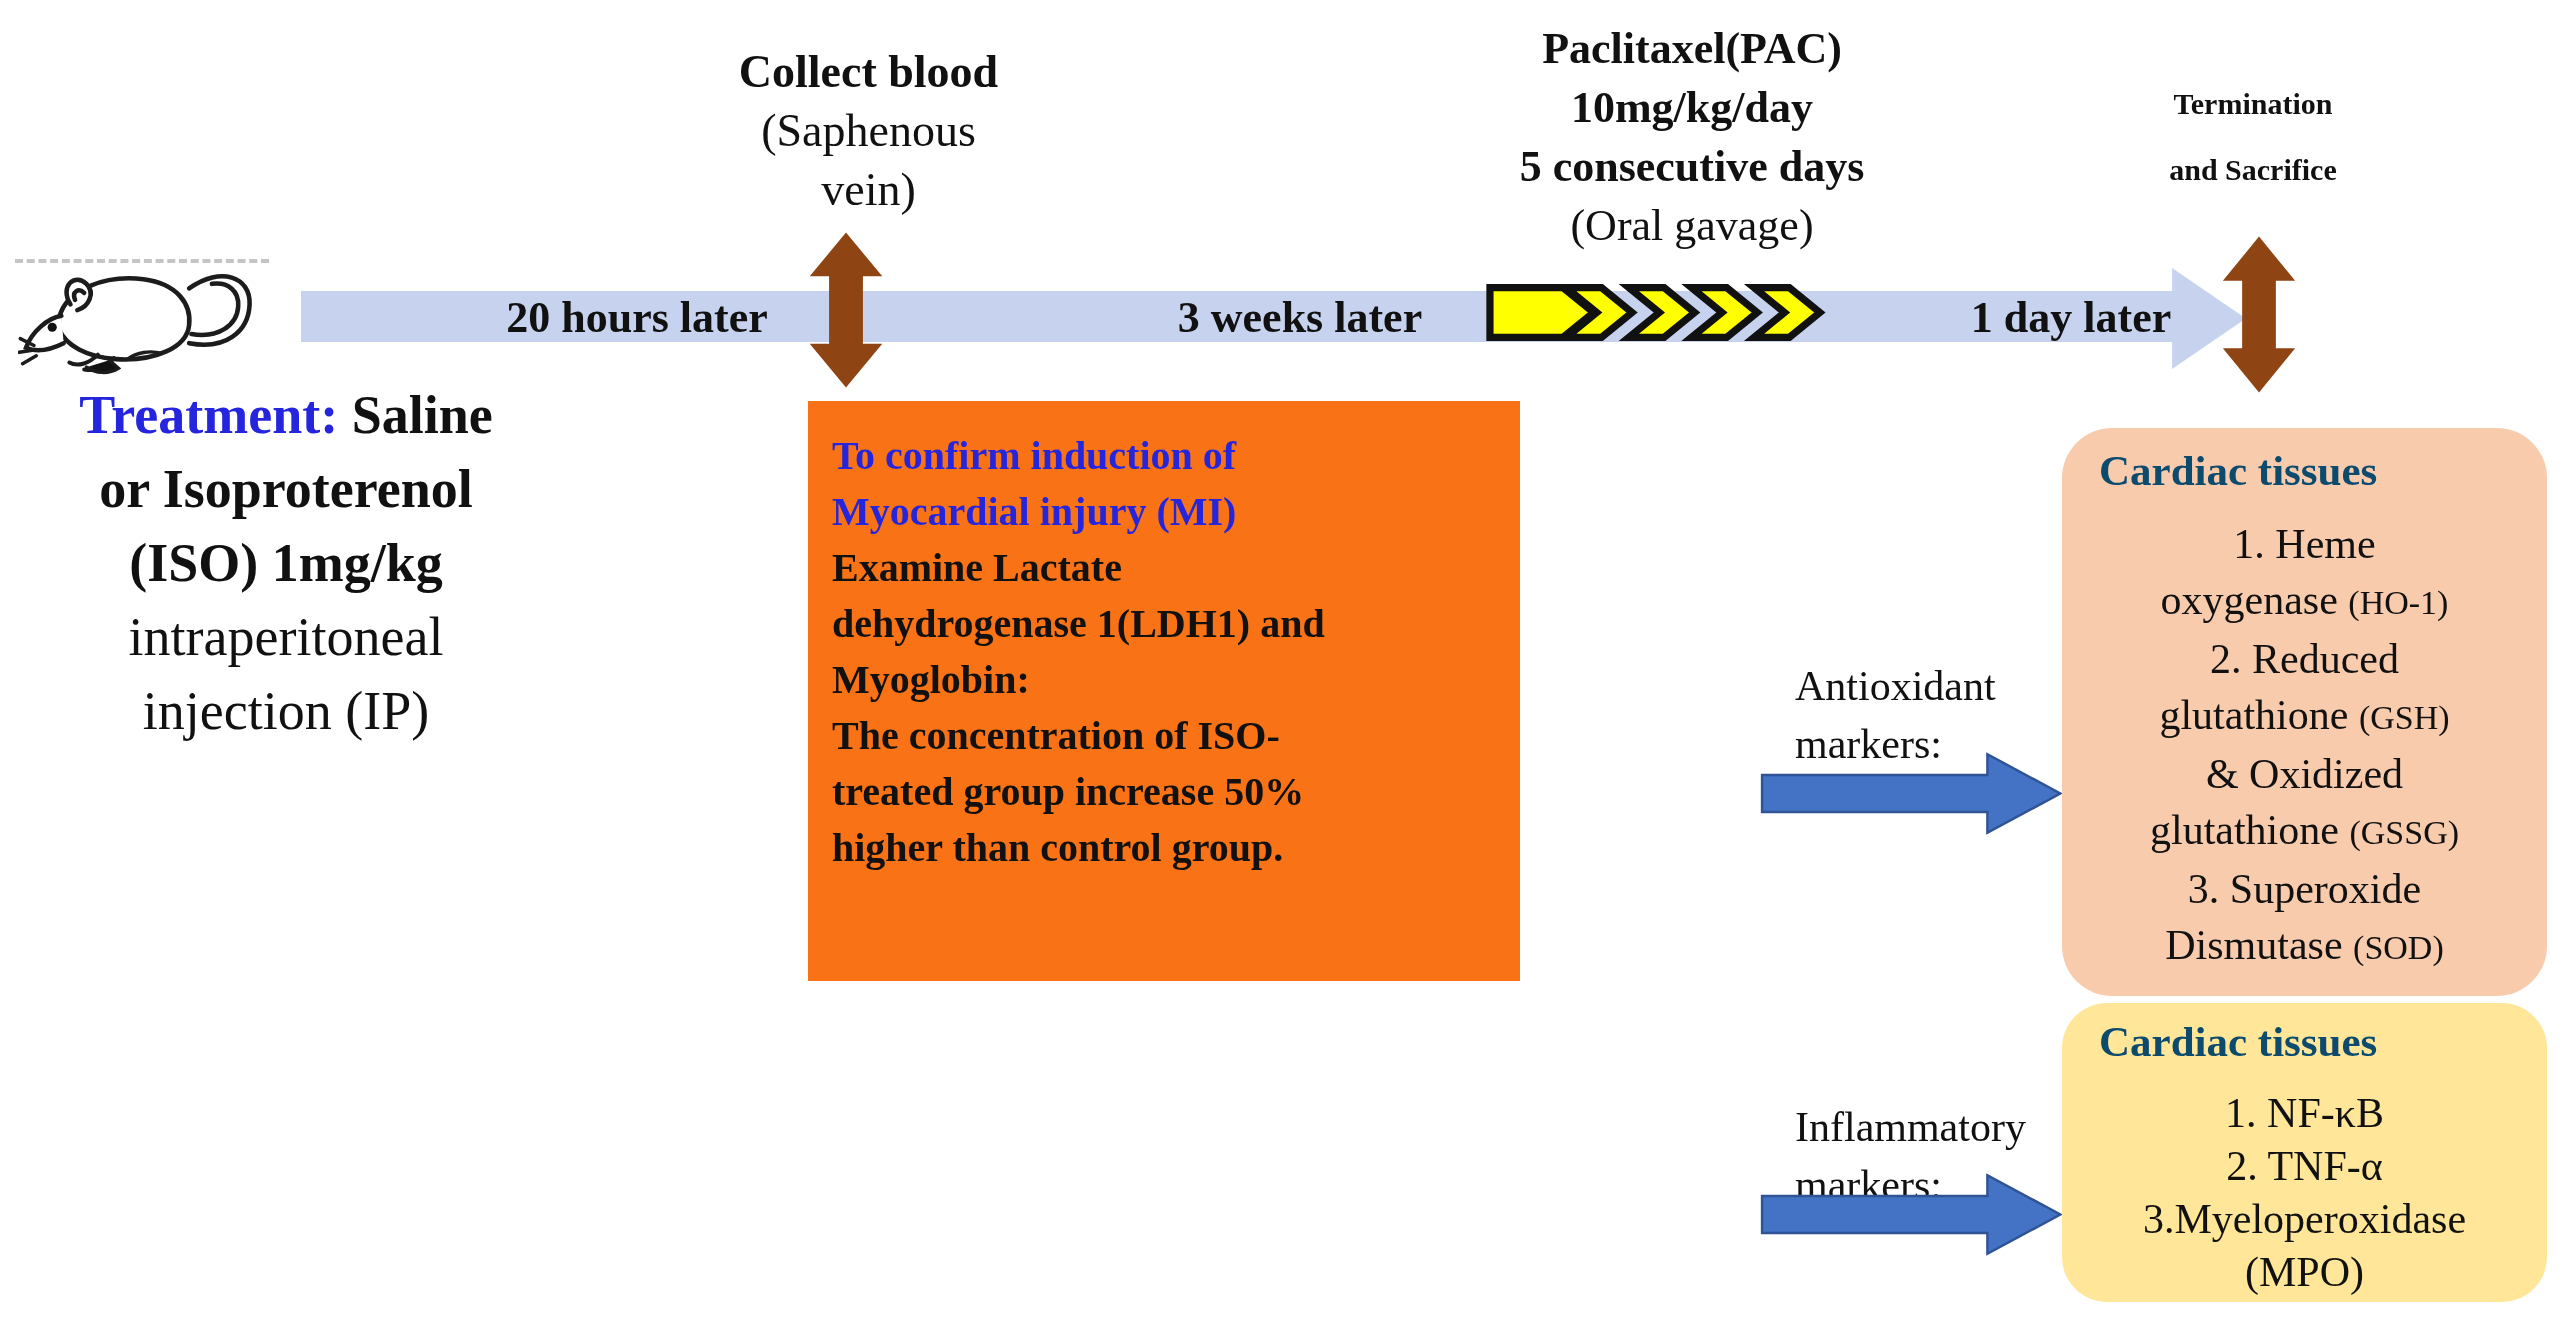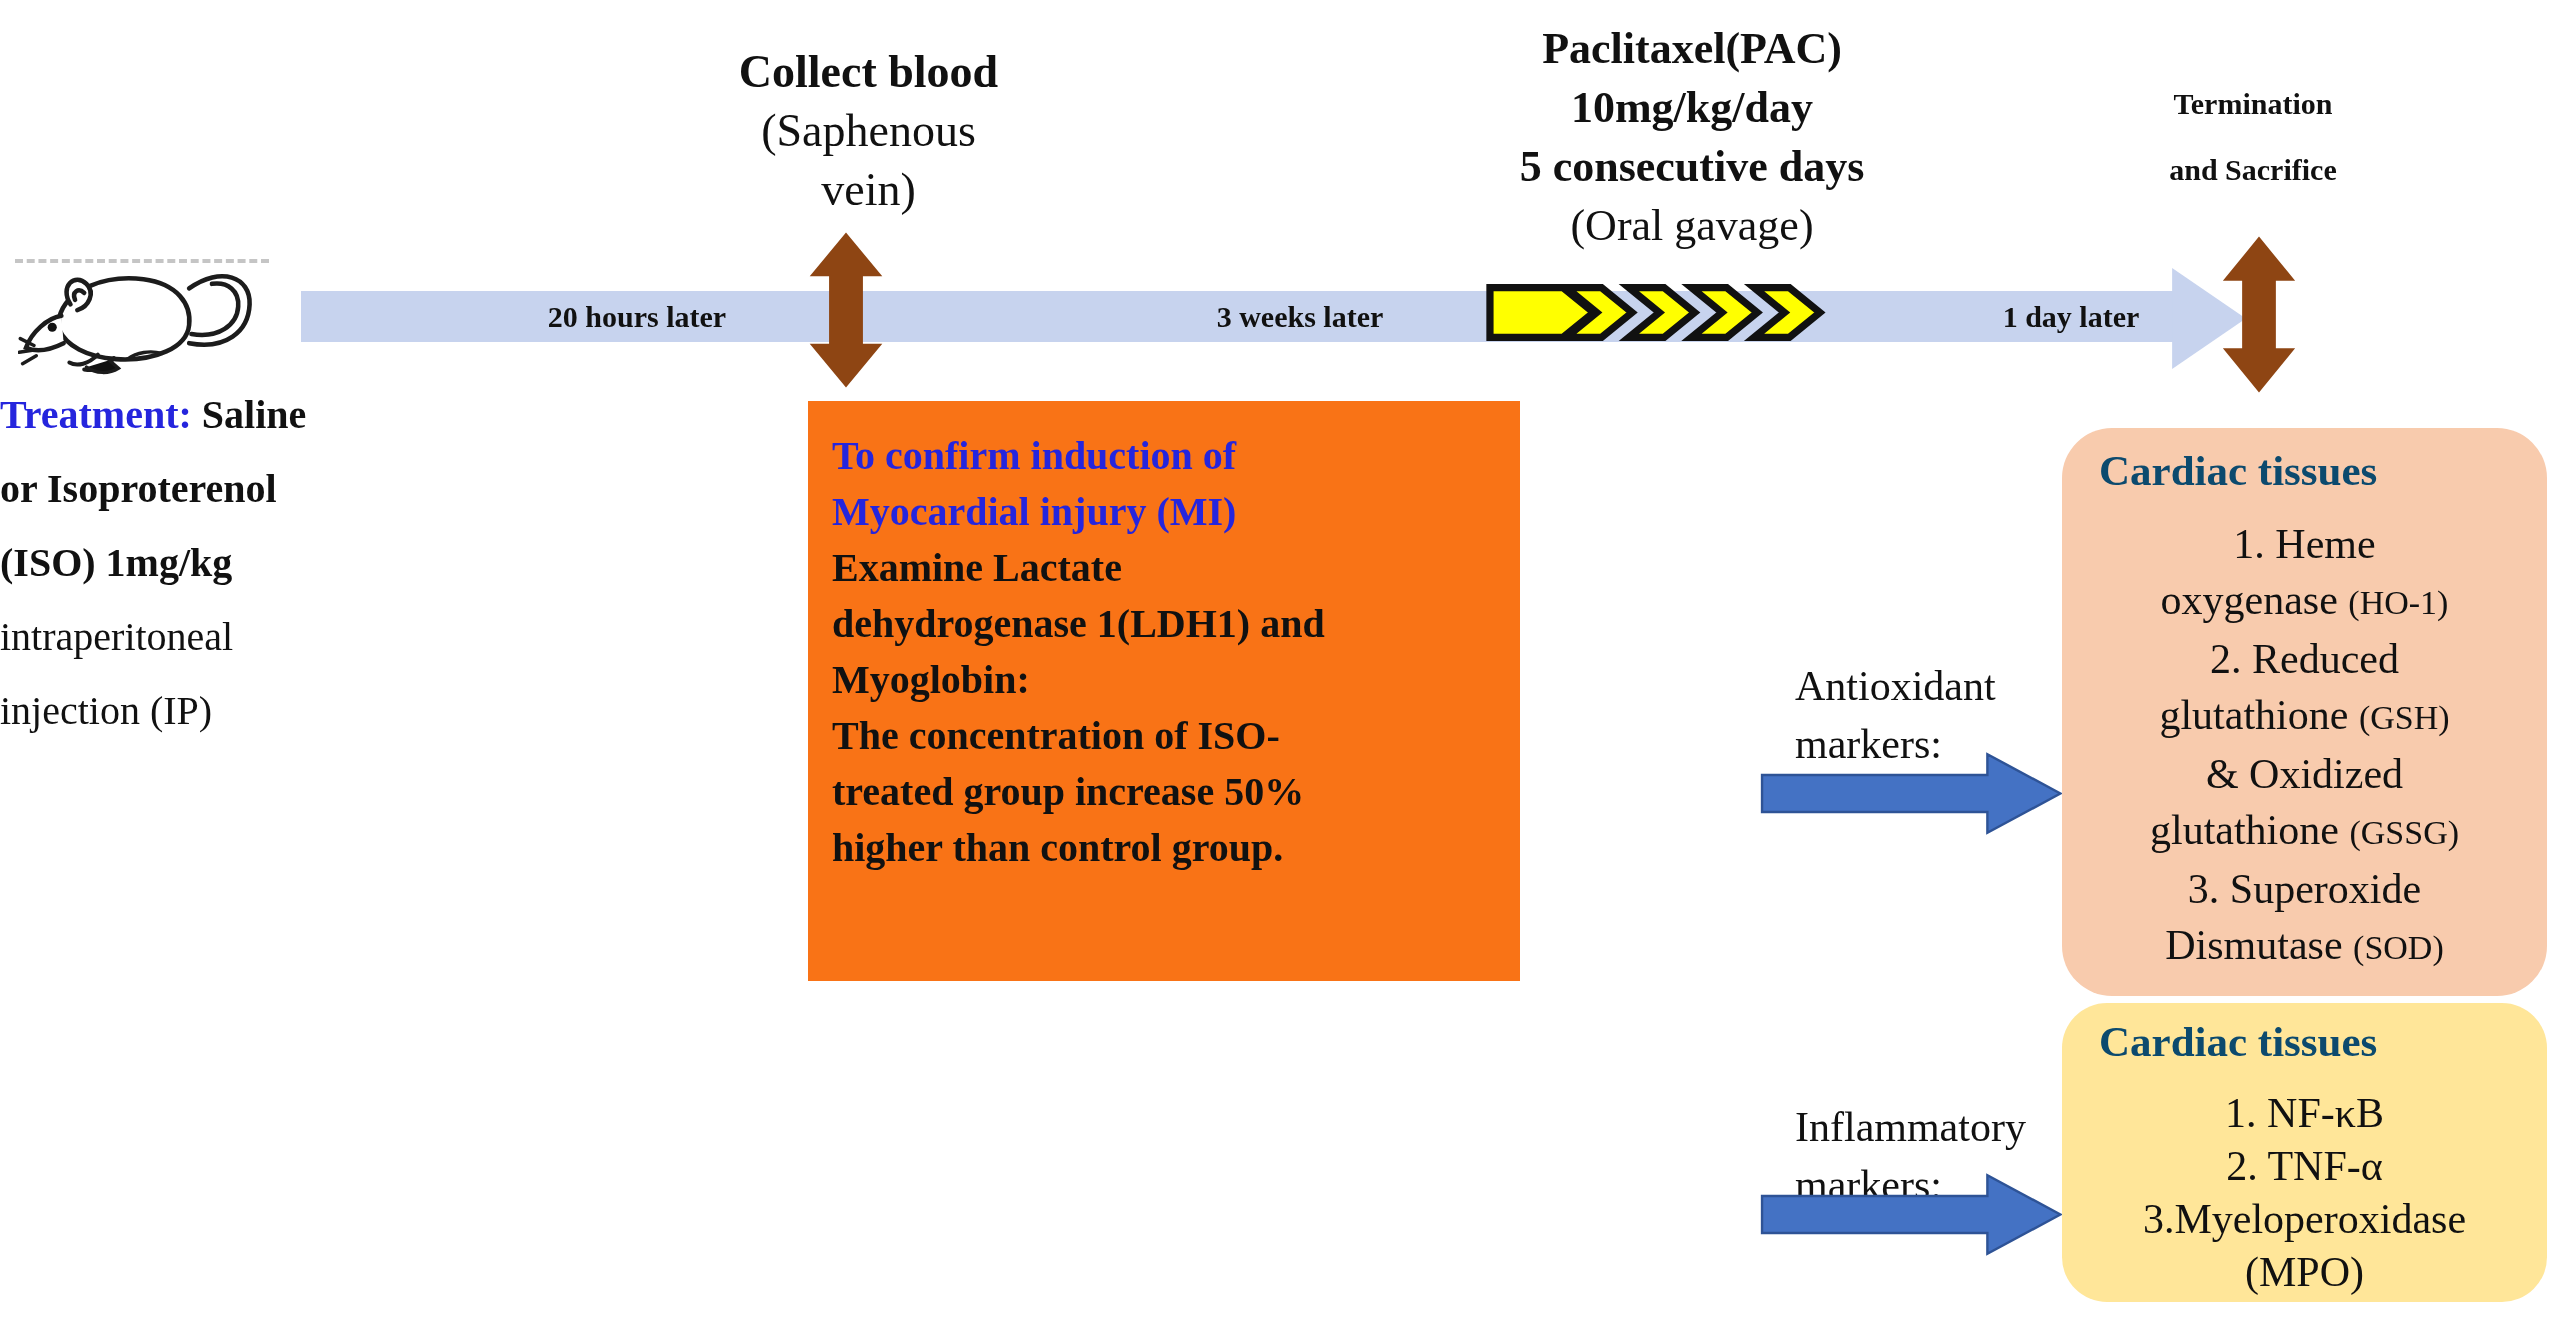--- a/index.html
+++ b/index.html
@@ -12,27 +12,27 @@
   .bold{font-weight:bold;}
   .blue{color:#2525dd;}
 
   
   .dashes{left:14.5px;top:259px;width:254px;height:0;border-top:4px dashed #bcbcbc;opacity:.85;}
 
   
   .rat{left:17.7px;top:257px;width:251px;height:129px;}
 
   
-  .treatment{left:0px;top:378px;width:572px;font-size:40px;line-height:74px;text-align:left;}
+  .treatment{left:0px;top:378px;width:572px;font-size:54px;line-height:74px;text-align:center;}
   .treatment .light{font-weight:normal;}
 
   
   .tl-bar{left:301px;top:291px;width:1873px;height:51px;background:#c7d3ee;}
   .tl-head{left:2172px;top:268px;width:74px;height:101px;}
-  .tl-label{top:317px;transform:translate(-50%,-50%);font-size:30px;font-weight:bold;white-space:nowrap;}
+  .tl-label{top:317px;transform:translate(-50%,-50%);font-size:44px;font-weight:bold;white-space:nowrap;}
 
   
   .chevrons{left:1473px;top:282px;width:363px;height:61px;}
 
   
   .brown1{left:808px;top:231px;width:76px;height:158px;}
   .brown2{left:2221px;top:235px;width:76px;height:159px;}
 
   
   .collect{left:706px;top:42px;width:325px;font-size:46px;line-height:59px;}

